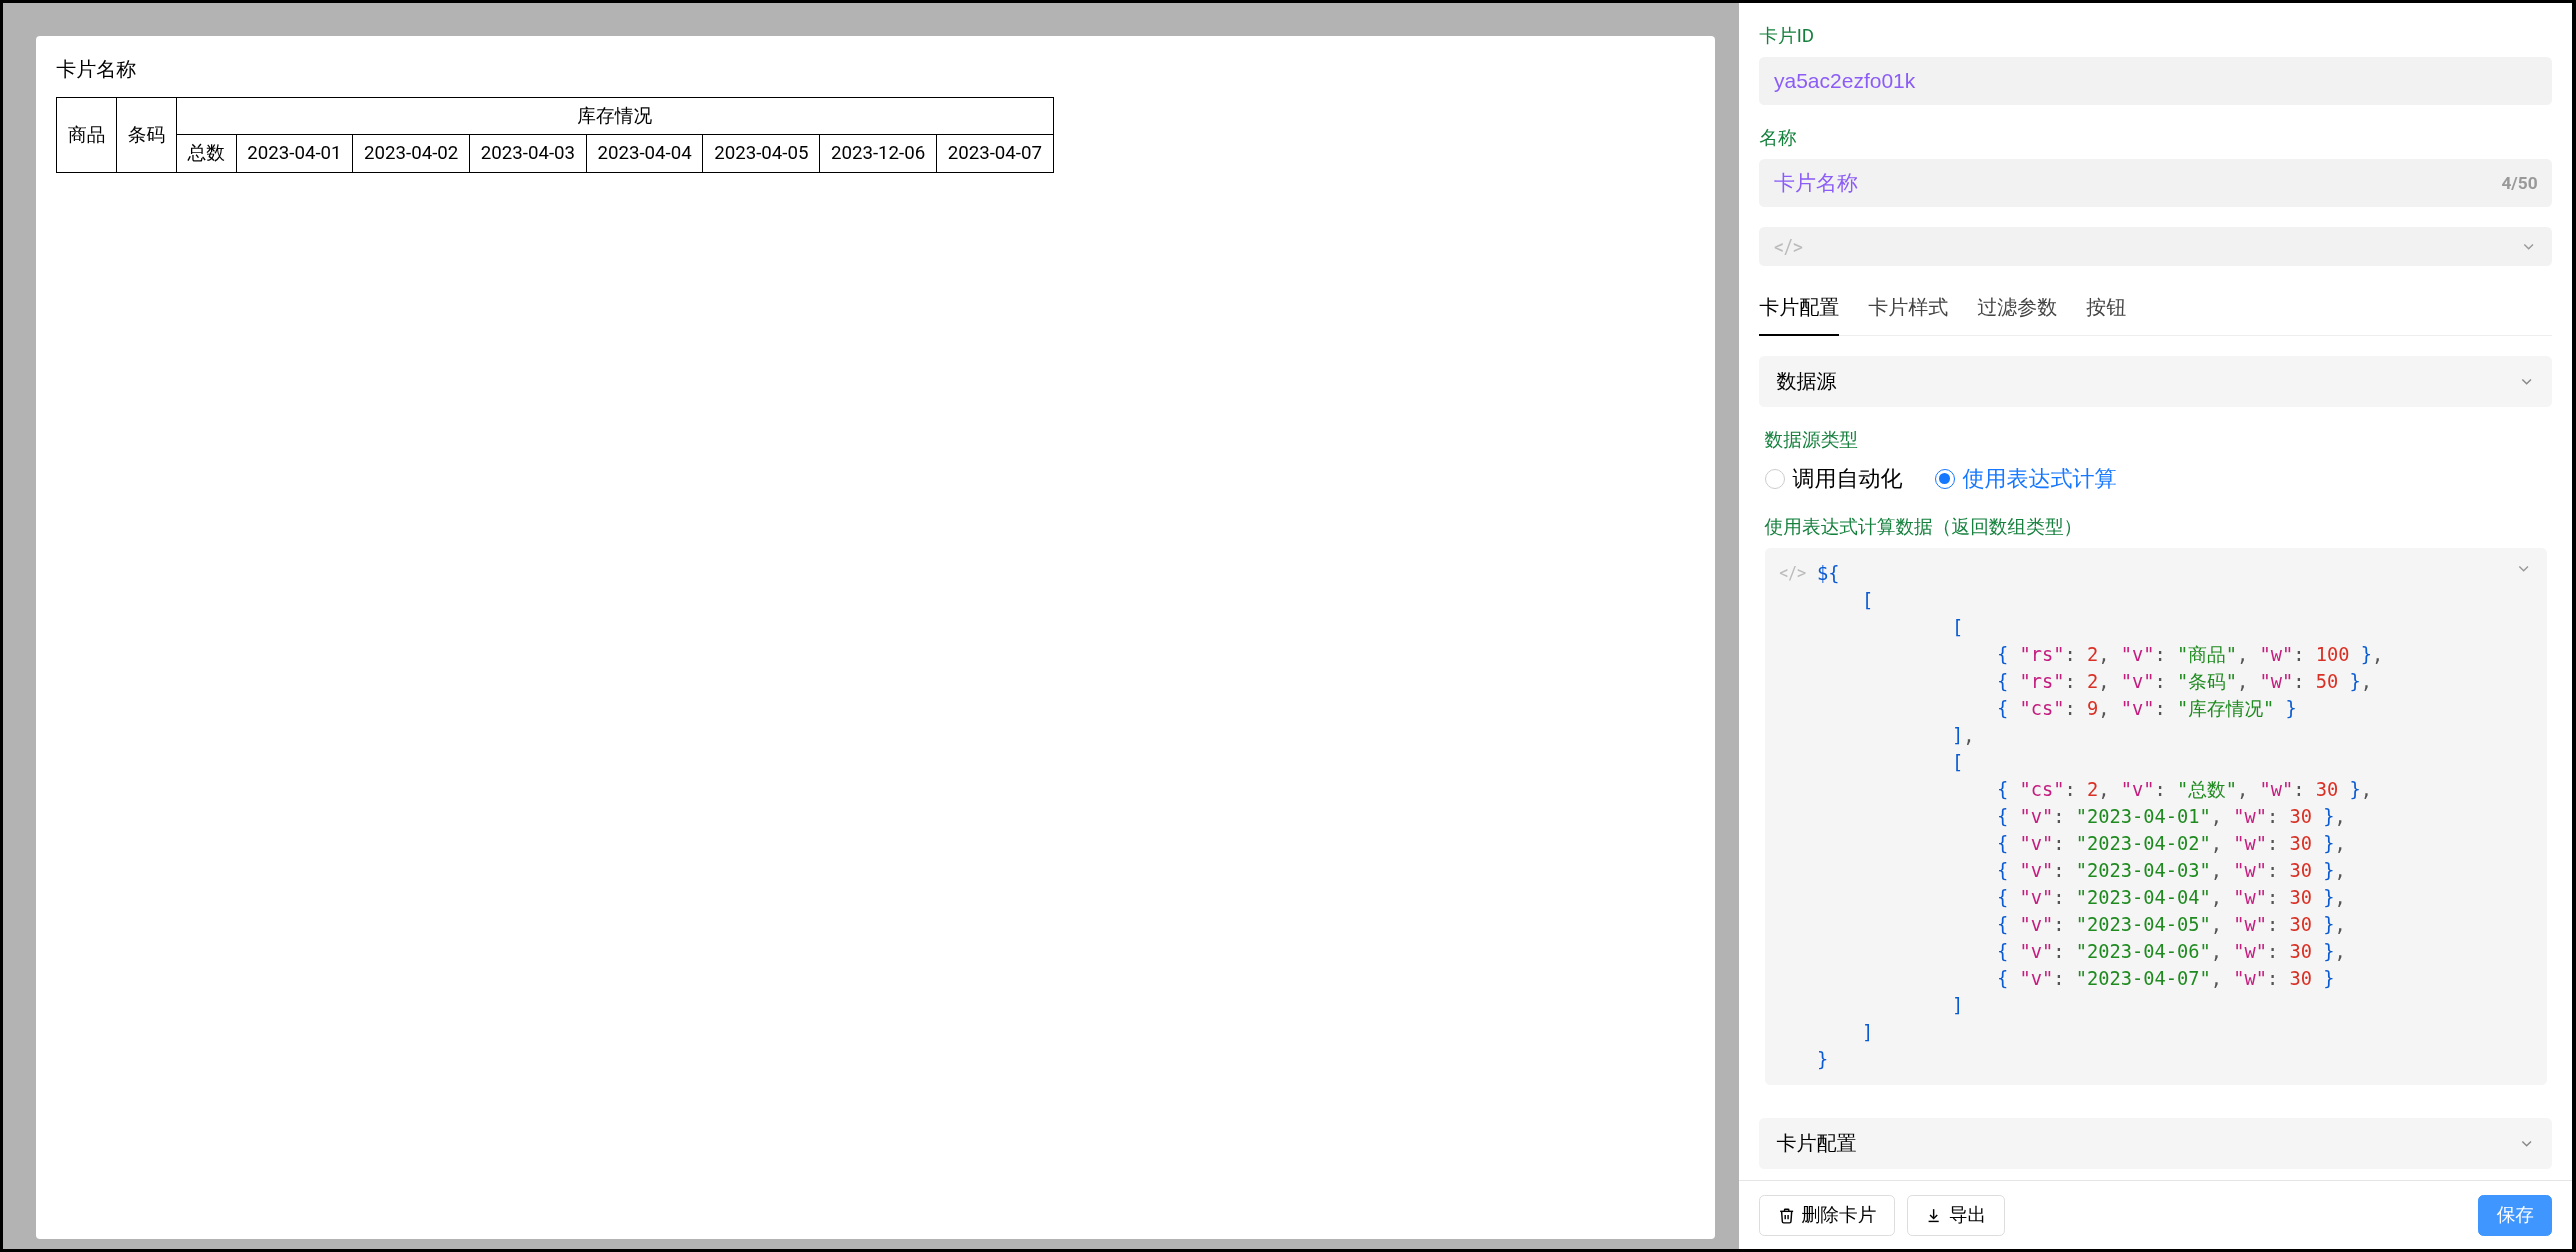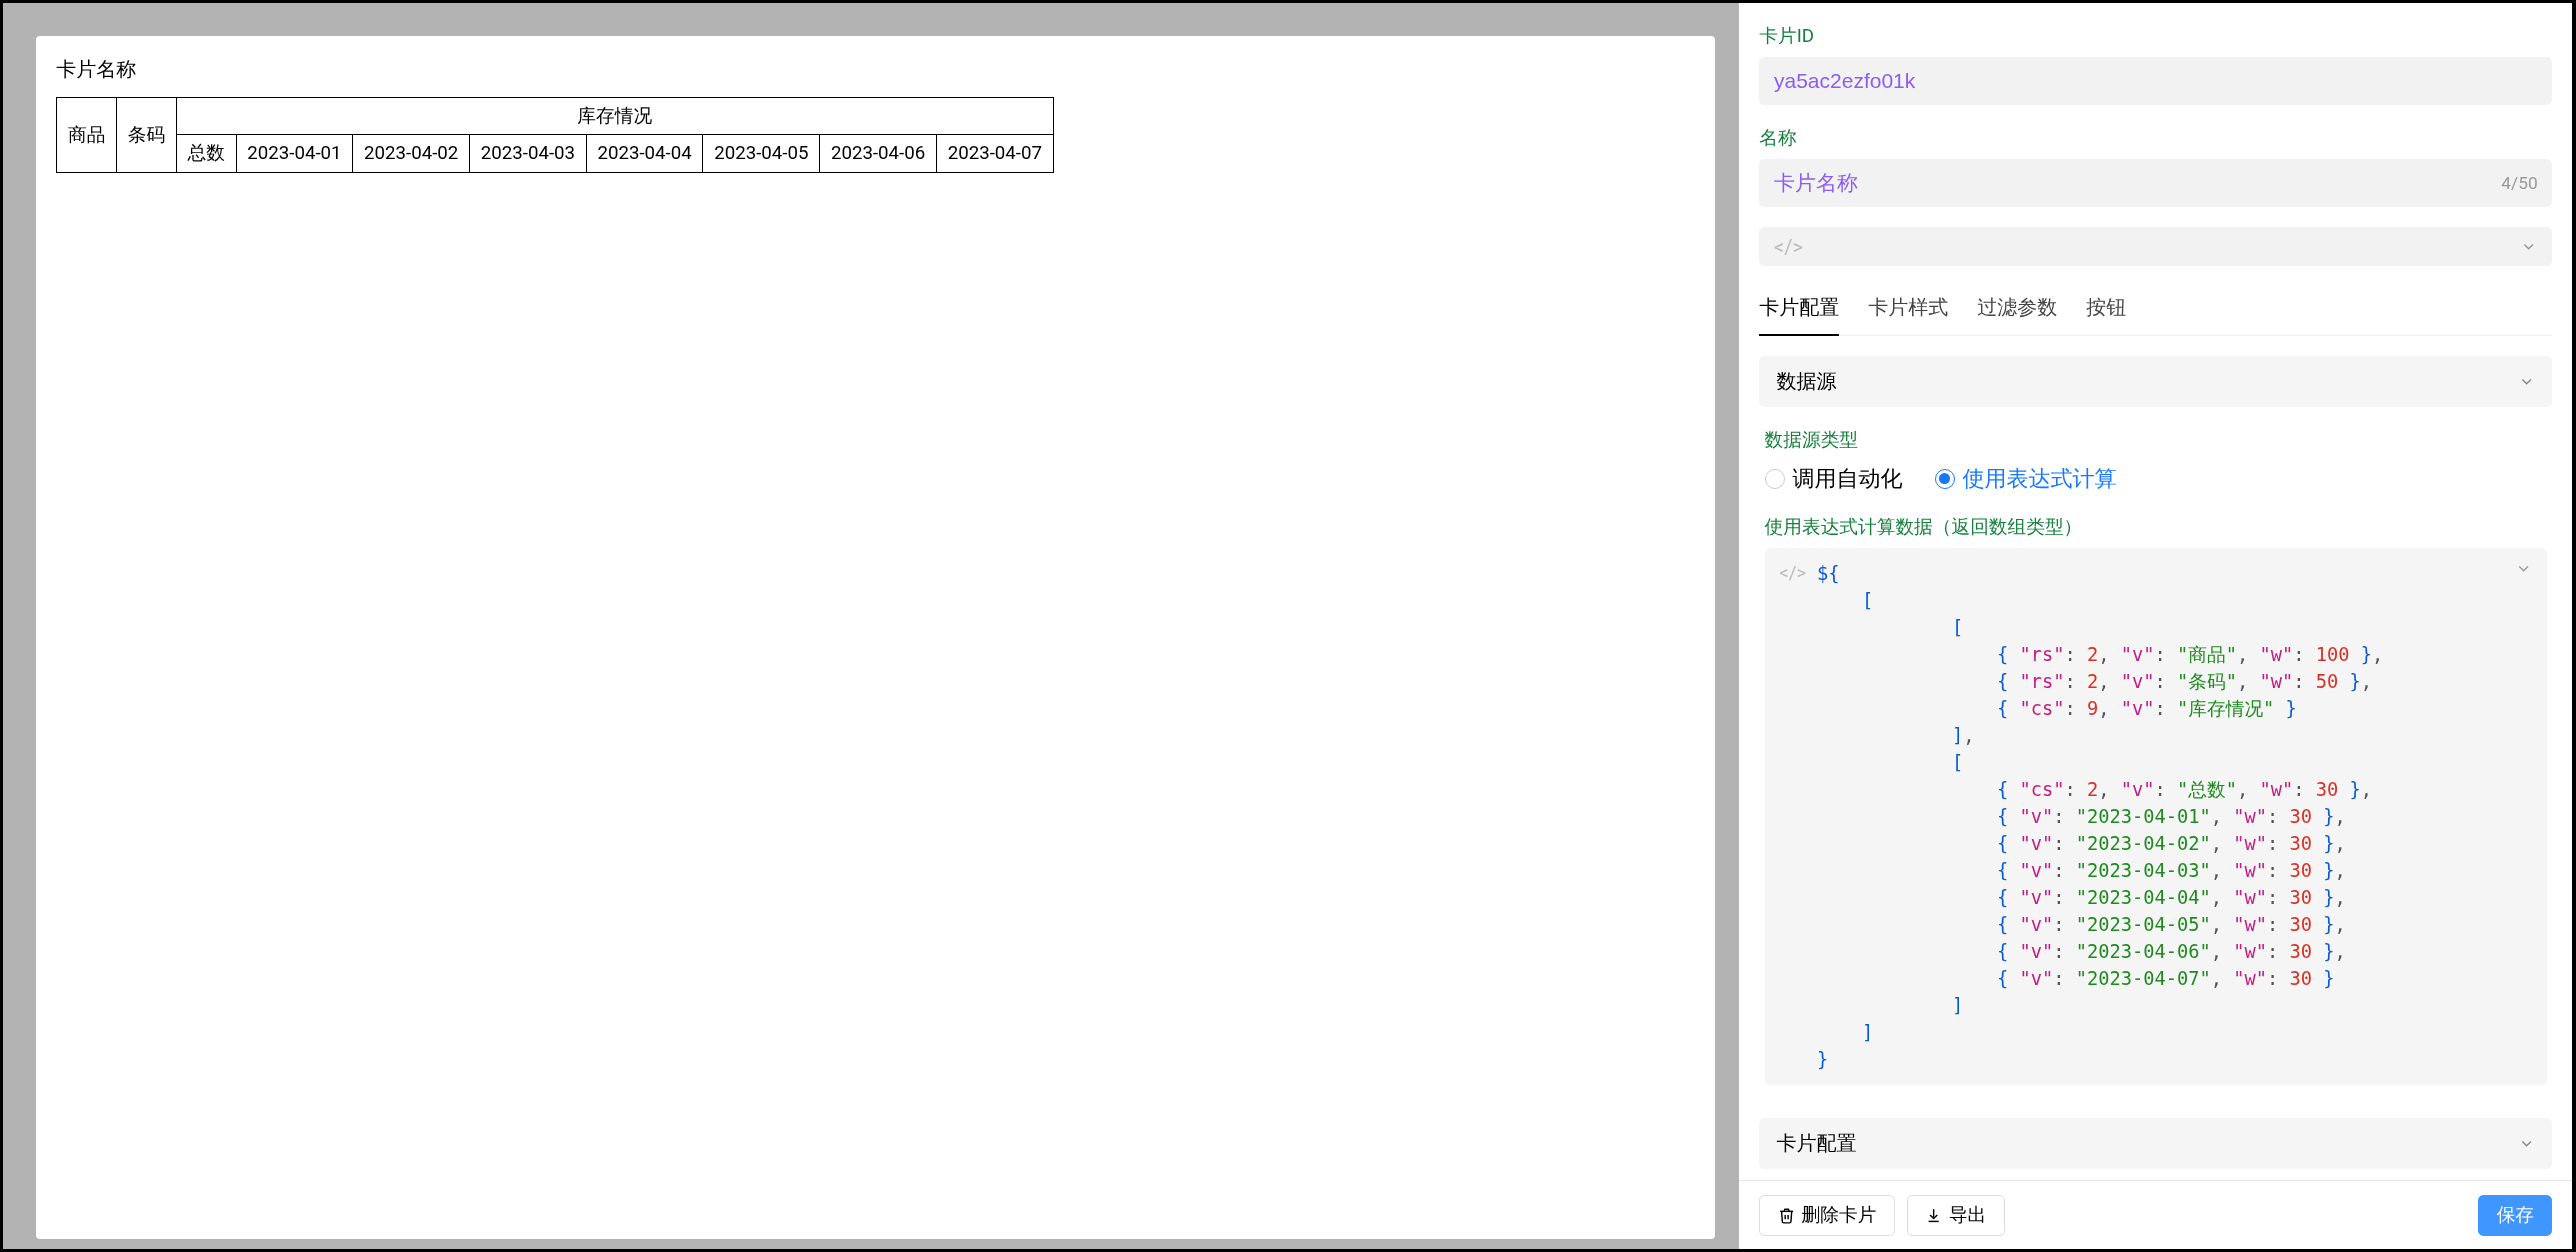--- a/index.html
+++ b/index.html
@@ -102,20 +102,21 @@
       padding: 12px 14.7px;
       color: #8b5cf6;
     }
     .input-suffix {
       position: absolute;
       right: 14.7px;
       top: 50%;
       transform: translateY(-50%);
       color: #999;
       font-size: 17.3px;
+      font-weight: bold;
     }
     .select-box {
       background: #f2f2f2;
       border-radius: 5.3px;
       display: flex;
       align-items: center;
       padding: 9.3px 14.7px;
       gap: 9.3px;
     }
     .icon-expr {
@@ -238,21 +239,21 @@
           <td rowspan="2">条码</td>
           <td colspan="8">库存情况</td>
         </tr>
         <tr>
           <td>总数</td>
           <td>2023-04-01</td>
           <td>2023-04-02</td>
           <td>2023-04-03</td>
           <td>2023-04-04</td>
           <td>2023-04-05</td>
-          <td>2023-04-06</td>
+          <td>2023-12-06</td>
           <td>2023-04-07</td>
         </tr>
       </tbody>
         </table>
     </div>
   </div>
 
   <div class="right-pane">
     <div class="right-scroll">
       <div class="form-group">

